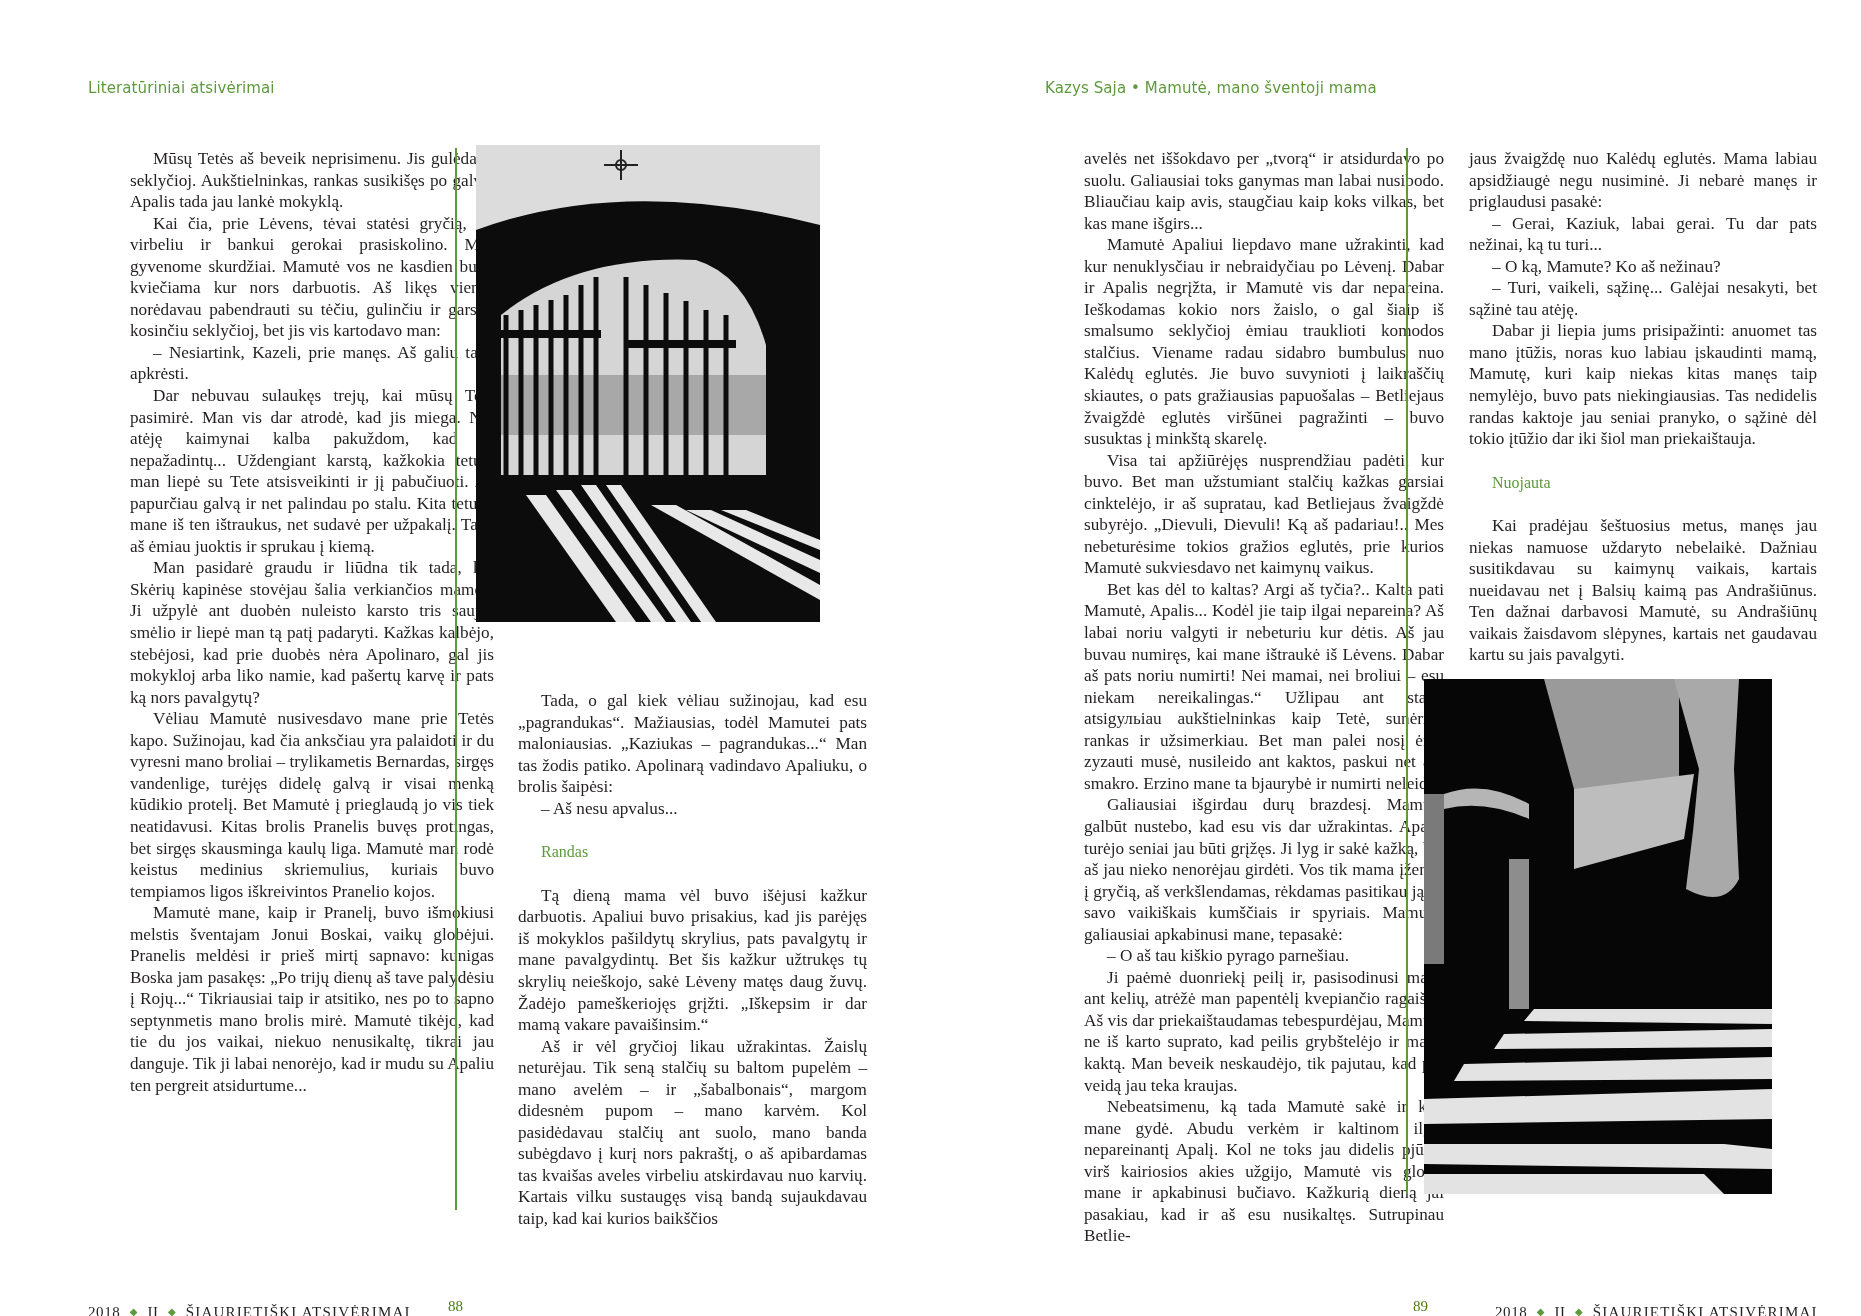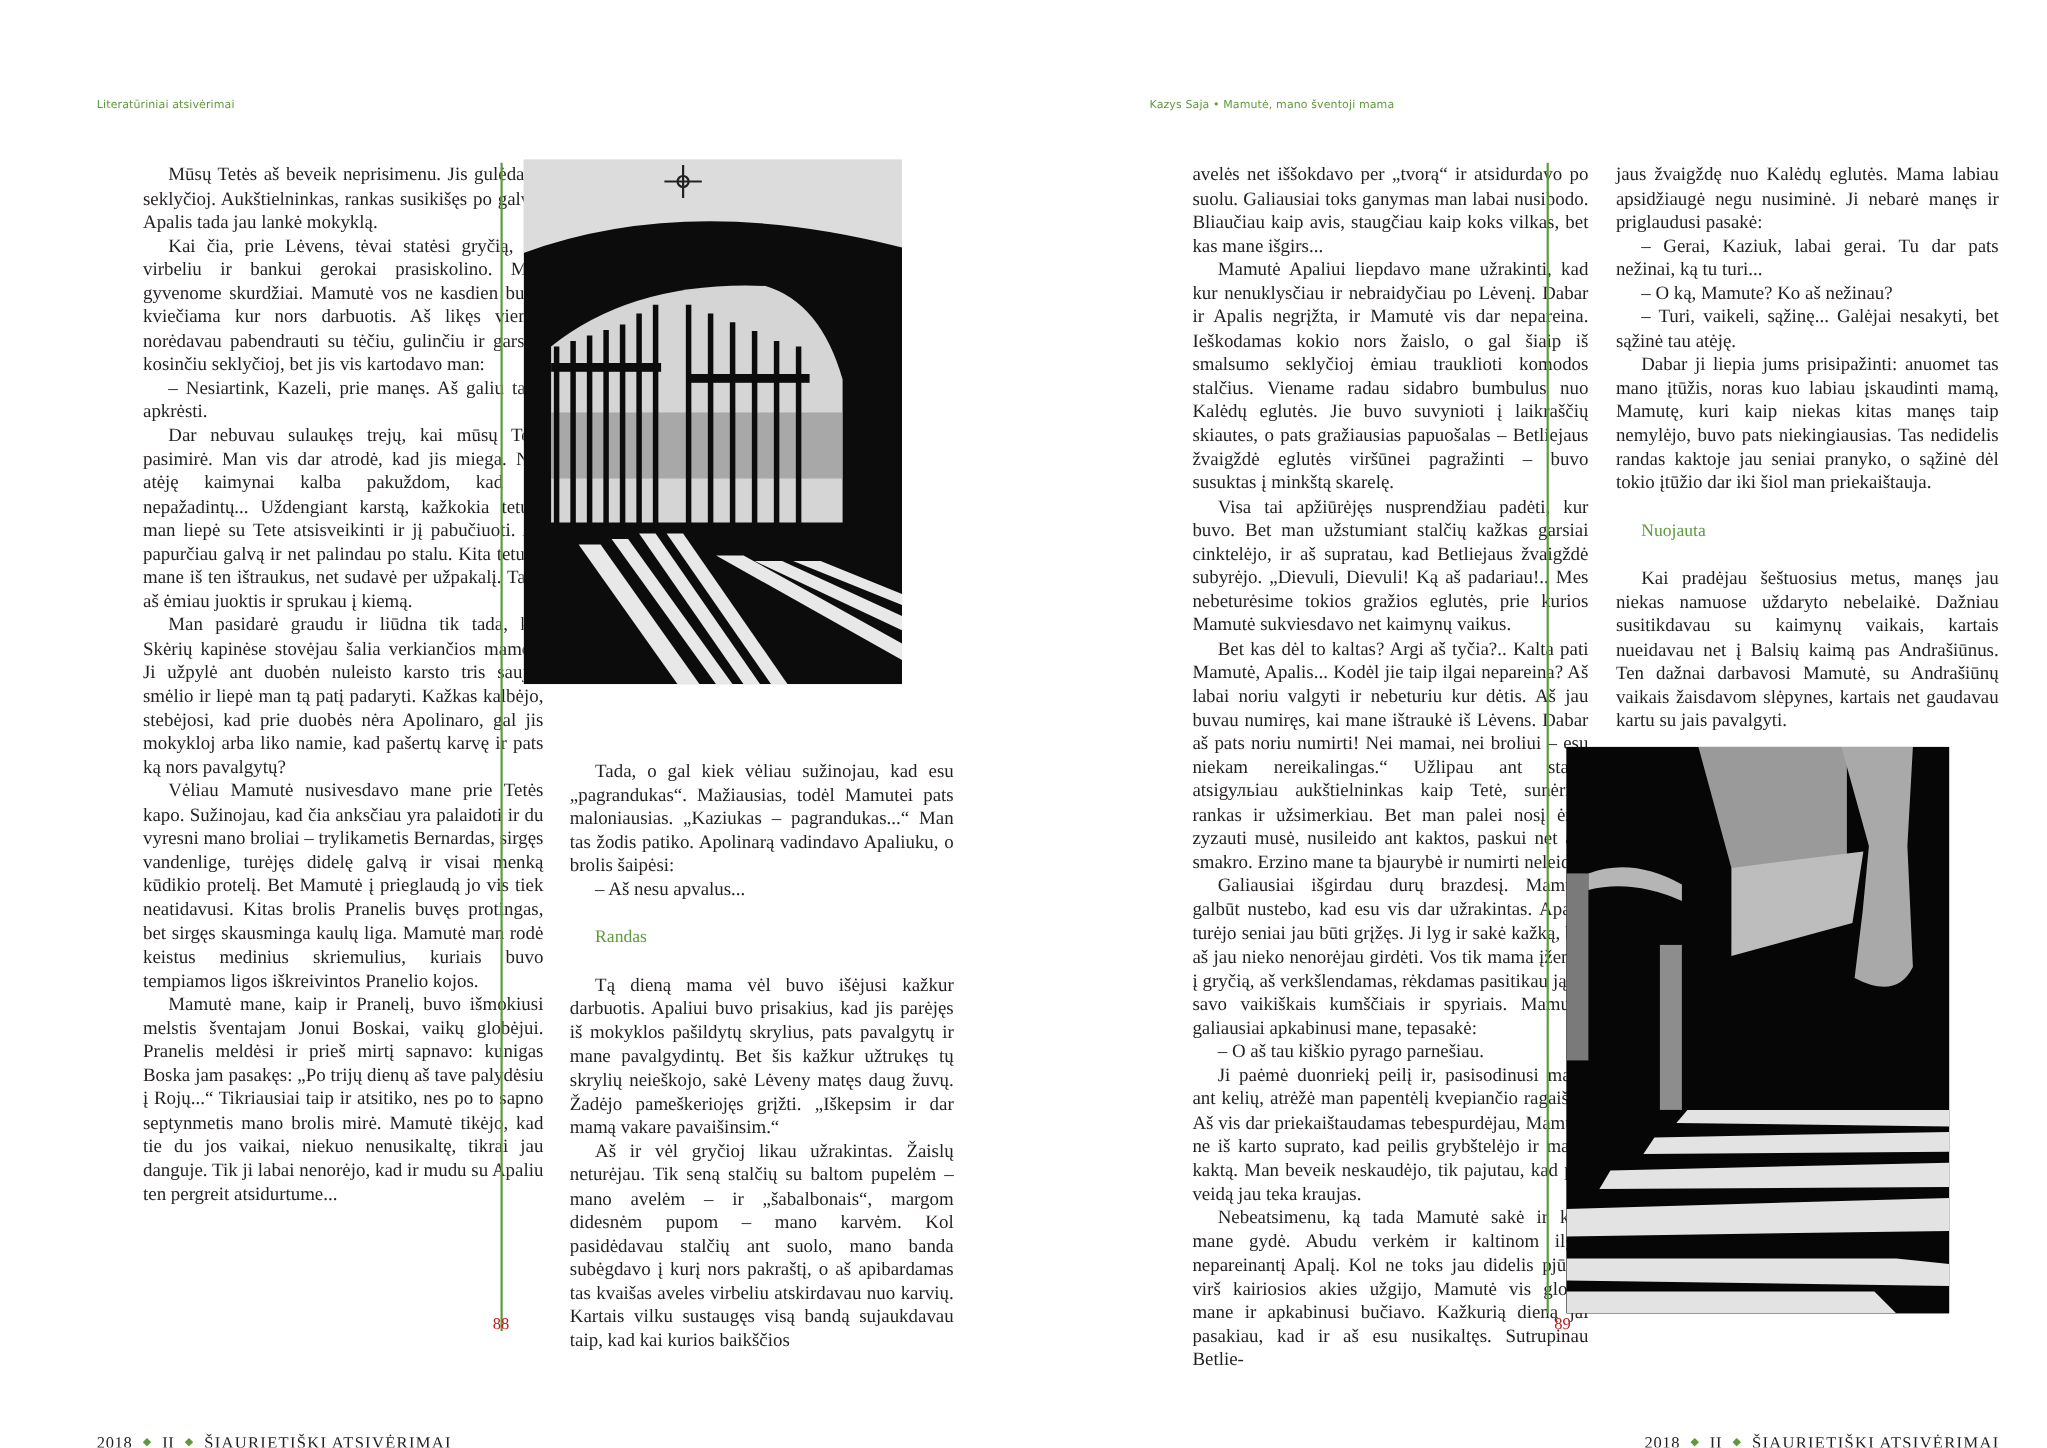--- a/index.html
+++ b/index.html
@@ -1,30 +1,30 @@
 <!DOCTYPE html>
 <html><head>
 <meta charset="utf-8">
 <style>
   html, body { margin: 0; padding: 0; background: #ffffff; }
   body { width: 1861px; height: 1316px; position: relative; overflow: hidden;
          font-family: "Liberation Serif", "DejaVu Serif", serif; color: #231f20; }
-  .running-head { position: absolute; top: 90px; font-family: "DejaVu Sans", "Liberation Sans", sans-serif;
-                  font-size: 10px; color: #5e9a3c; letter-spacing: 0.1px; }
+  .running-head { position: absolute; top: 79px; font-family: "DejaVu Sans", "Liberation Sans", sans-serif;
+                  font-size: 15px; color: #5e9a3c; letter-spacing: 0.1px; }
   .col { position: absolute; font-size: 17.2px; line-height: 21.55px; text-align: justify;
          hyphens: manual; margin-left: 42px; }
   .col p { margin: 0; text-indent: 23px; }
   .col p.noindent { text-indent: 0; }
   .col h3 { margin: 0; font-weight: normal; color: #5e9a3c; font-size: 16px; text-indent: 0; padding-left: 23px; }
   .rule { position: absolute; width: 2px; background: #5e9a3c; }
   .photo { position: absolute; background: #111; overflow: hidden; }
   .footer { position: absolute; top: 1266px; font-size: 15px; letter-spacing: 0.6px; color: #231f20; white-space: nowrap; margin-top: 38px; }
   .footer .dot { color: #5e9a3c; font-size: 10px; margin: 0 5px; vertical-align: 2px; }
   .footer .mag { font-variant: small-caps; letter-spacing: 1.2px; }
-  .pageno { position: absolute; top: 1196px; font-size: 15px; color: #b91c1c; }
+  .pageno { position: absolute; top: 1298px; font-size: 15px; color: #4d7c0f; }
 </style>
 </head>
 <body>
 
 <div class="running-head" style="left:88px;">Literatūriniai atsivėrimai</div>
 
 <div class="col" id="col1" style="left:88px; top:148px; width:364px;">
     <p>Mūsų Tetės aš beveik neprisimenu. Jis gulėdavo seklyčioj. Aukštielninkas, rankas susikišęs po galva. Apalis tada jau lankė mokyklą.</p>
     <p>Kai čia, prie Lėvens, tėvai statėsi gryčią, jie virbeliu ir bankui gerokai prasiskolino. Mes gyvenome skurdžiai. Mamutė vos ne kasdien buvo kviečiama kur nors darbuotis. Aš likęs vienas norėdavau pabendrauti su tėčiu, gulinčiu ir garsiai kosinčiu seklyčioj, bet jis vis kartodavo man:</p>
     <p>– Nesiartink, Kazeli, prie manęs. Aš galiu tave apkrėsti.</p>

